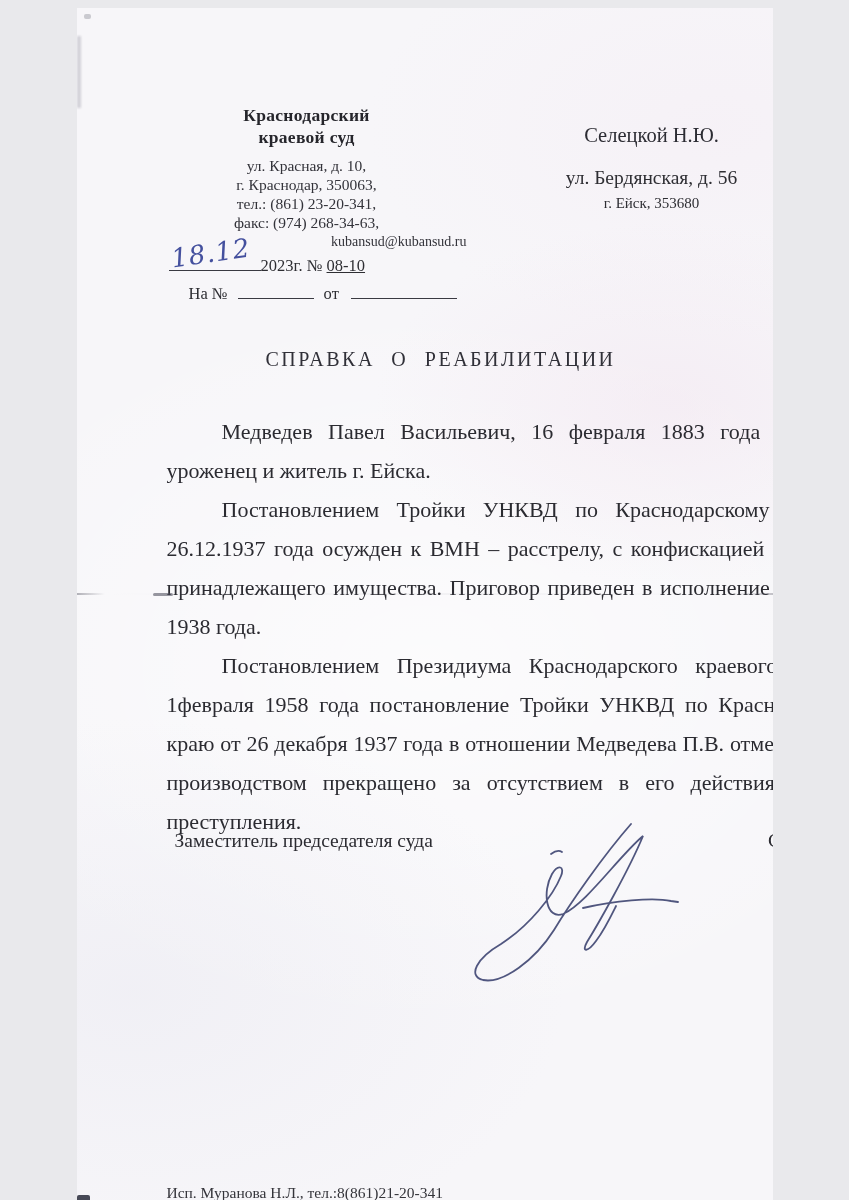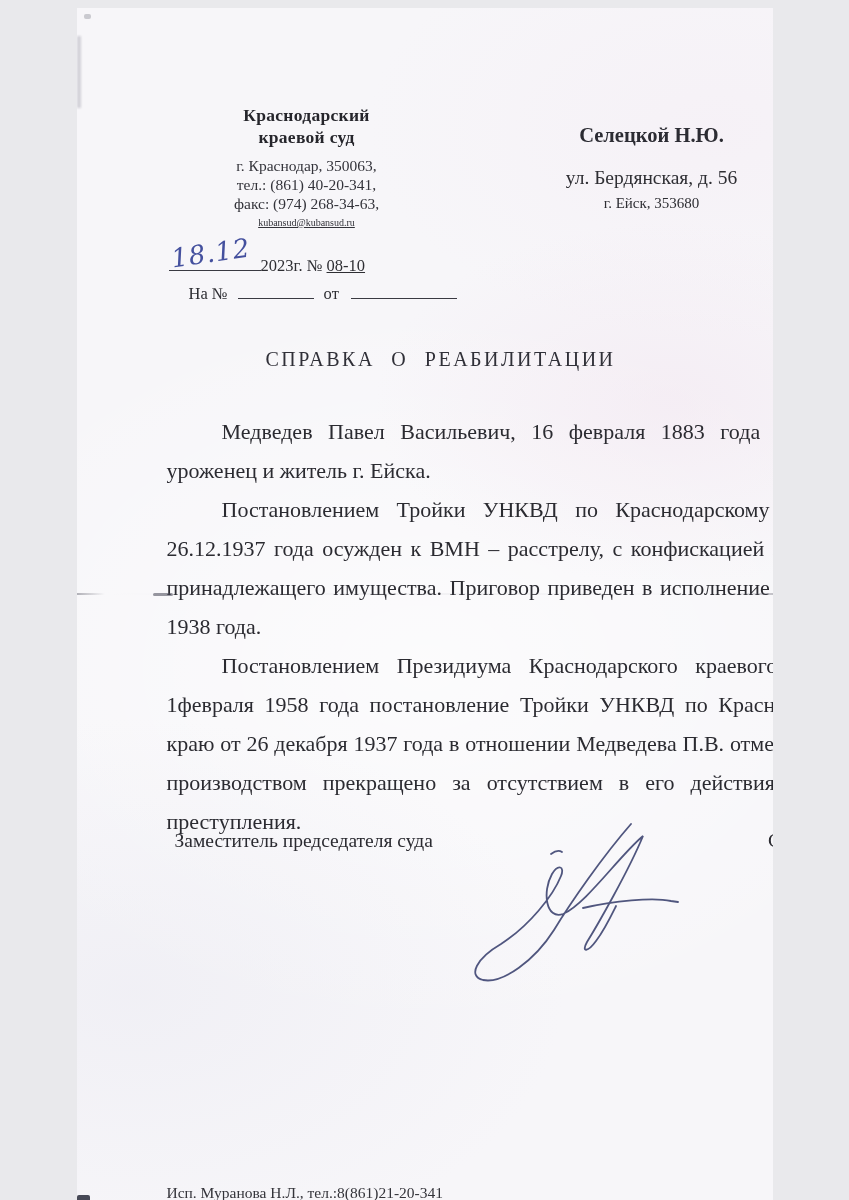--- a/index.html
+++ b/index.html
@@ -19,42 +19,42 @@
       #f7f6f9;
   }
 
   
   .letterhead {
     position: absolute; left: 70px; top: 96px; width: 320px;
     text-align: center;
   }
   .court-name { font-weight: bold; font-size: 17.5px; line-height: 22px; letter-spacing: .3px; color: #26262c; }
   .letterhead-address { margin-top: 8px; font-size: 15.5px; line-height: 19px; color: #33333a; }
-  .letterhead-email { font-size: 10px; line-height: 19px; text-decoration: underline; color: #33333a; }
+  .letterhead-email { font-size: 14px; line-height: 19px; color: #33333a; text-align: right; }
 
   
   .ref-block { position: absolute; left: 92px; top: 246px; font-size: 16.5px; color: #2e2e33; }
   .ref-row1 { white-space: nowrap; }
   .blank-line { display: inline-block; border-bottom: 1.3px solid #3a3a42; height: 16px; vertical-align: baseline; }
   .hand-blank { width: 92px; position: relative; }
   .handwritten-date {
     position: absolute; left: 2px; top: -16px;
     font-family: "DejaVu Serif", serif; font-style: italic;
     font-size: 26px; color: #44509e;
     transform: rotate(-8deg); letter-spacing: 1px;
     white-space: nowrap;
   }
   .doc-number { text-decoration: underline; }
   .ref-row2 { margin-top: 6px; padding-left: 20px; white-space: nowrap; }
   .blank-1 { width: 76px; margin: 0 10px; }
   .blank-2 { width: 106px; margin-left: 12px; }
 
   
   .recipient { position: absolute; left: 440px; top: 116px; width: 270px; text-align: center; }
-  .recipient-name { font-size: 20.5px; color: #2c2c33; font-weight: bold; }
+  .recipient-name { font-size: 20.5px; color: #2c2c33; }
   .recipient-street { margin-top: 20px; font-size: 19.5px; }
   .recipient-city { margin-top: 6px; font-size: 15px; }
 
   
   .doc-title {
     position: absolute; top: 340px; left: 16px; width: 100%;
     text-align: center; font-size: 20px; letter-spacing: 2.5px; word-spacing: 9px;
     color: #303038;
   }
 
@@ -89,22 +89,23 @@
 <body>
 
 <div class="page">
 
   <div class="letterhead">
     <div class="court-name">
       <div>Краснодарский</div>
       <div>краевой суд</div>
     </div>
     <div class="letterhead-address">
+      <div>ул. Красная, д. 10,</div>
       <div>г. Краснодар, 350063,</div>
-      <div>тел.:  (861) 40-20-341,</div>
+      <div>тел.:  (861) 23-20-341,</div>
       <div>факс:  (974) 268-34-63,</div>
       <div class="letterhead-email">kubansud@kubansud.ru</div>
     </div>
   </div>
 
   <div class="ref-block">
     <div class="ref-row1">
       <span class="blank-line hand-blank">
         <span class="handwritten-date">18.12</span>
       </span><span>2023г. №</span>

